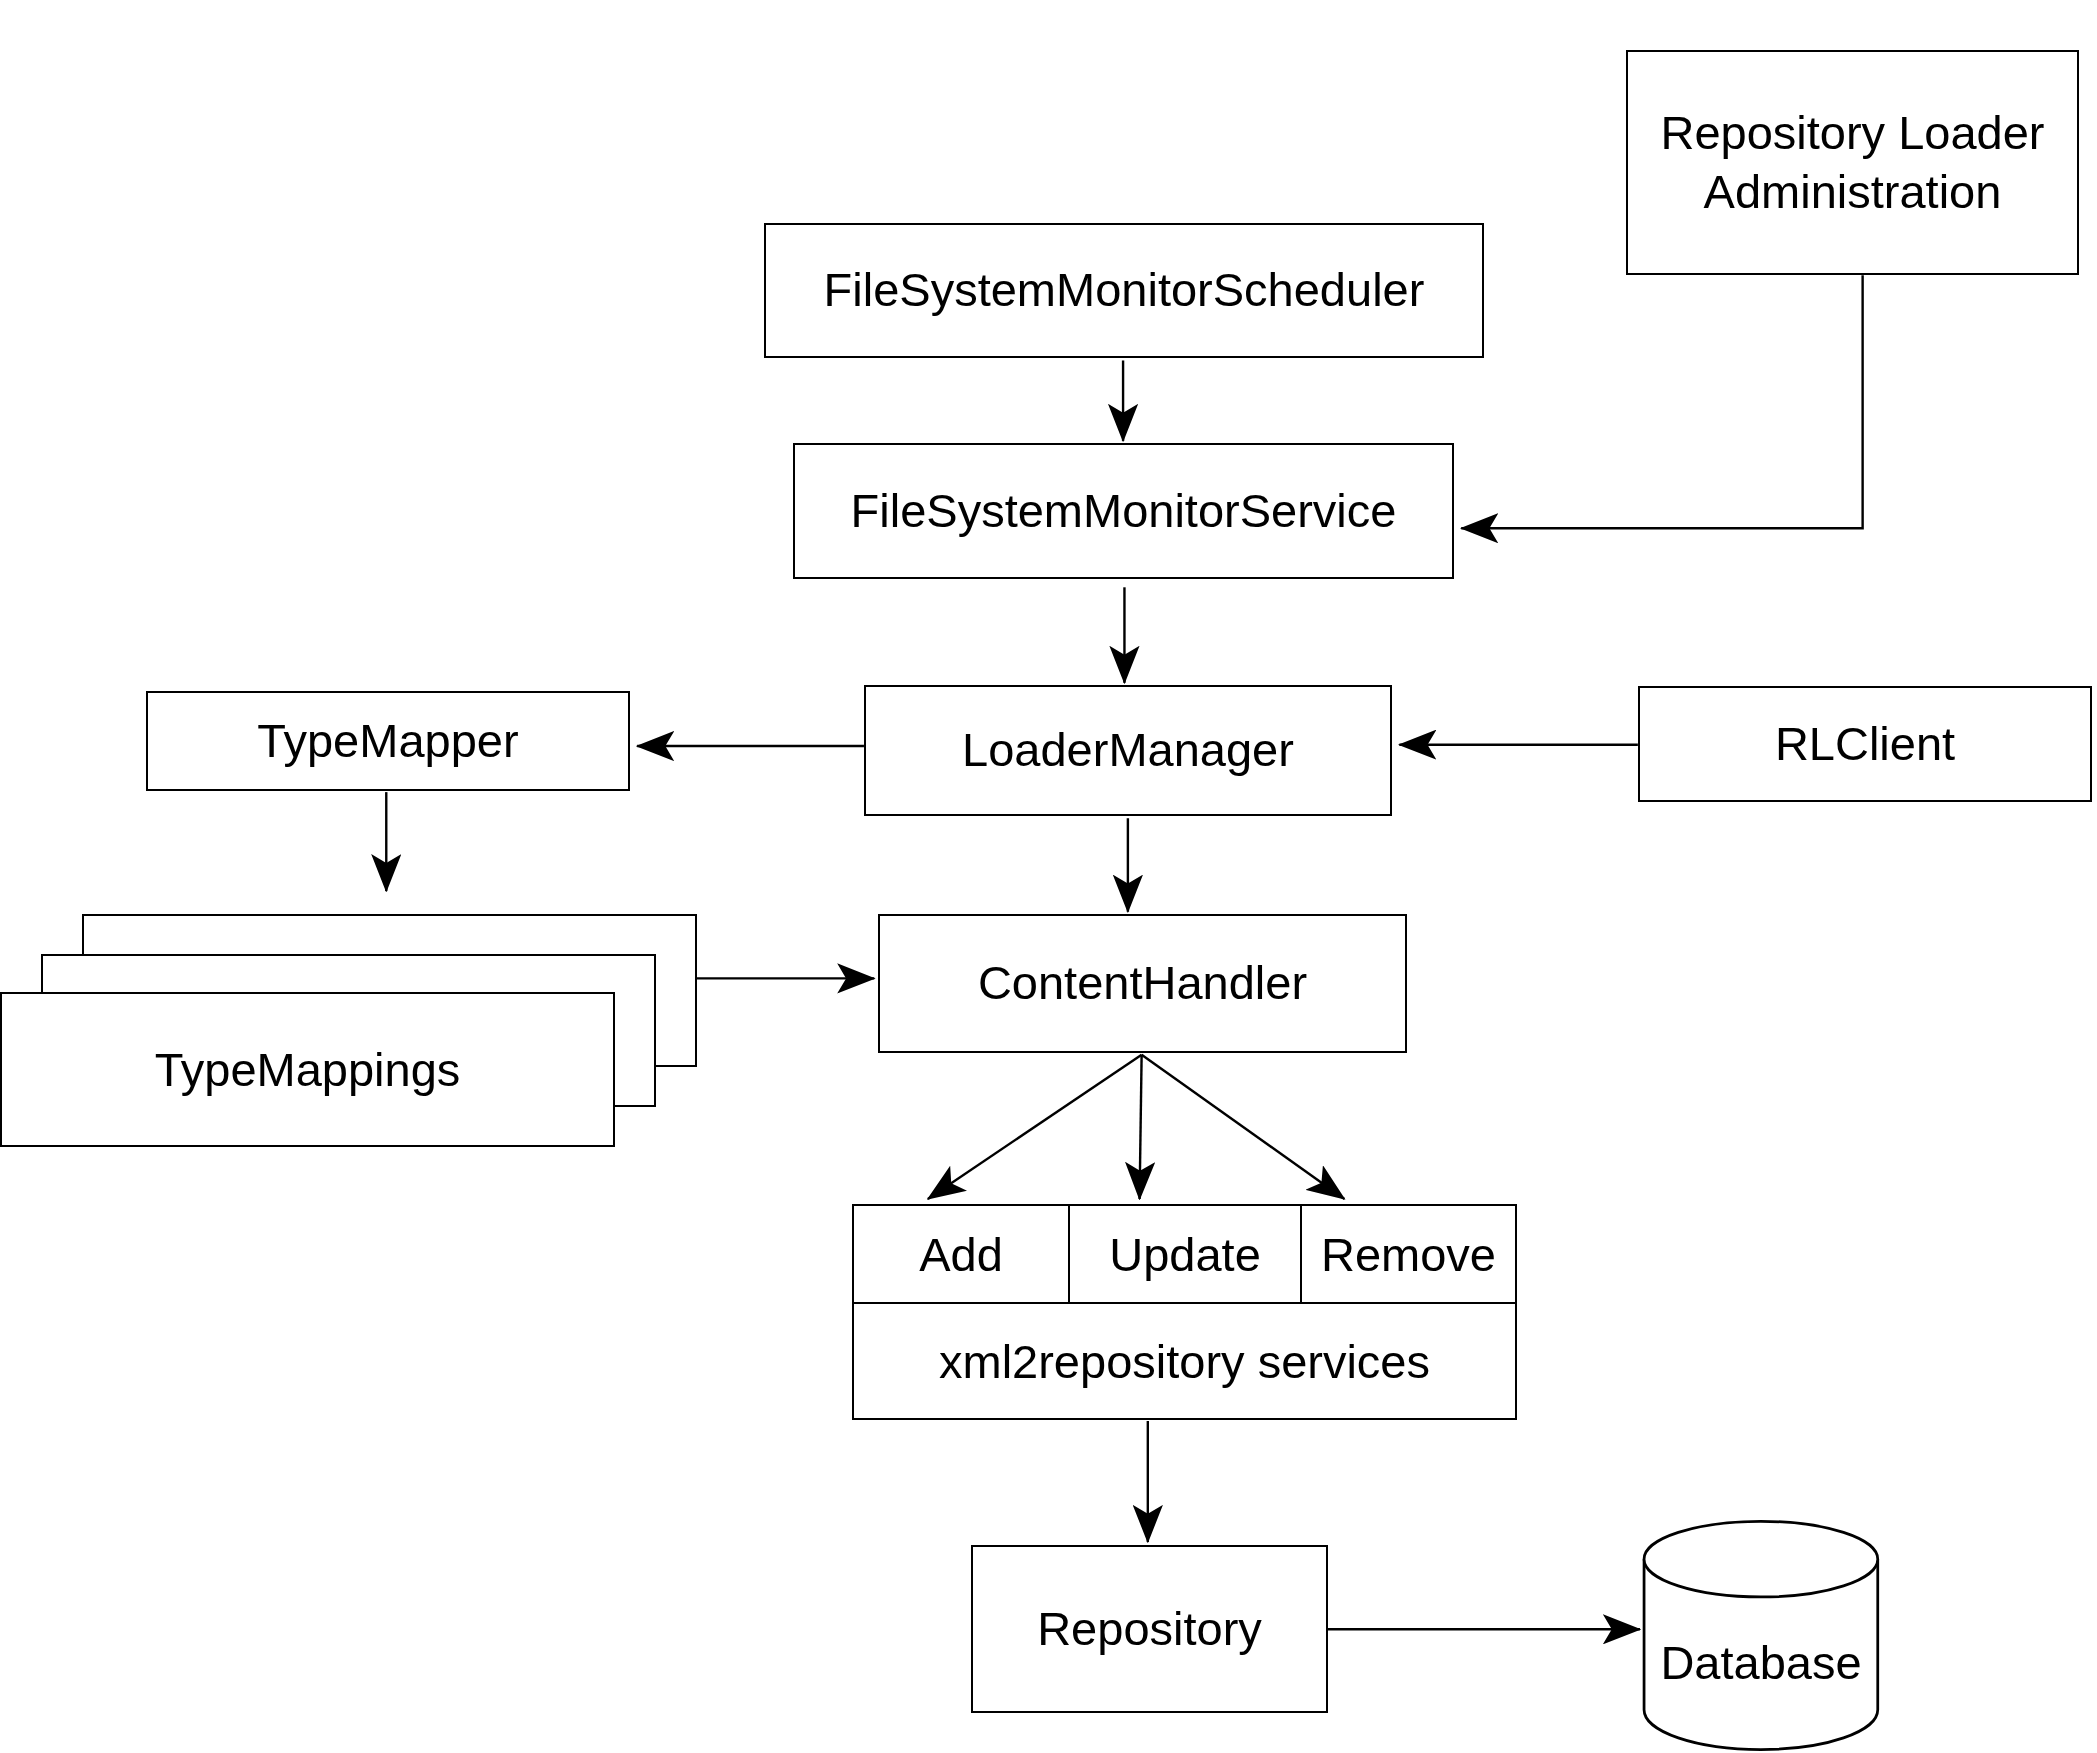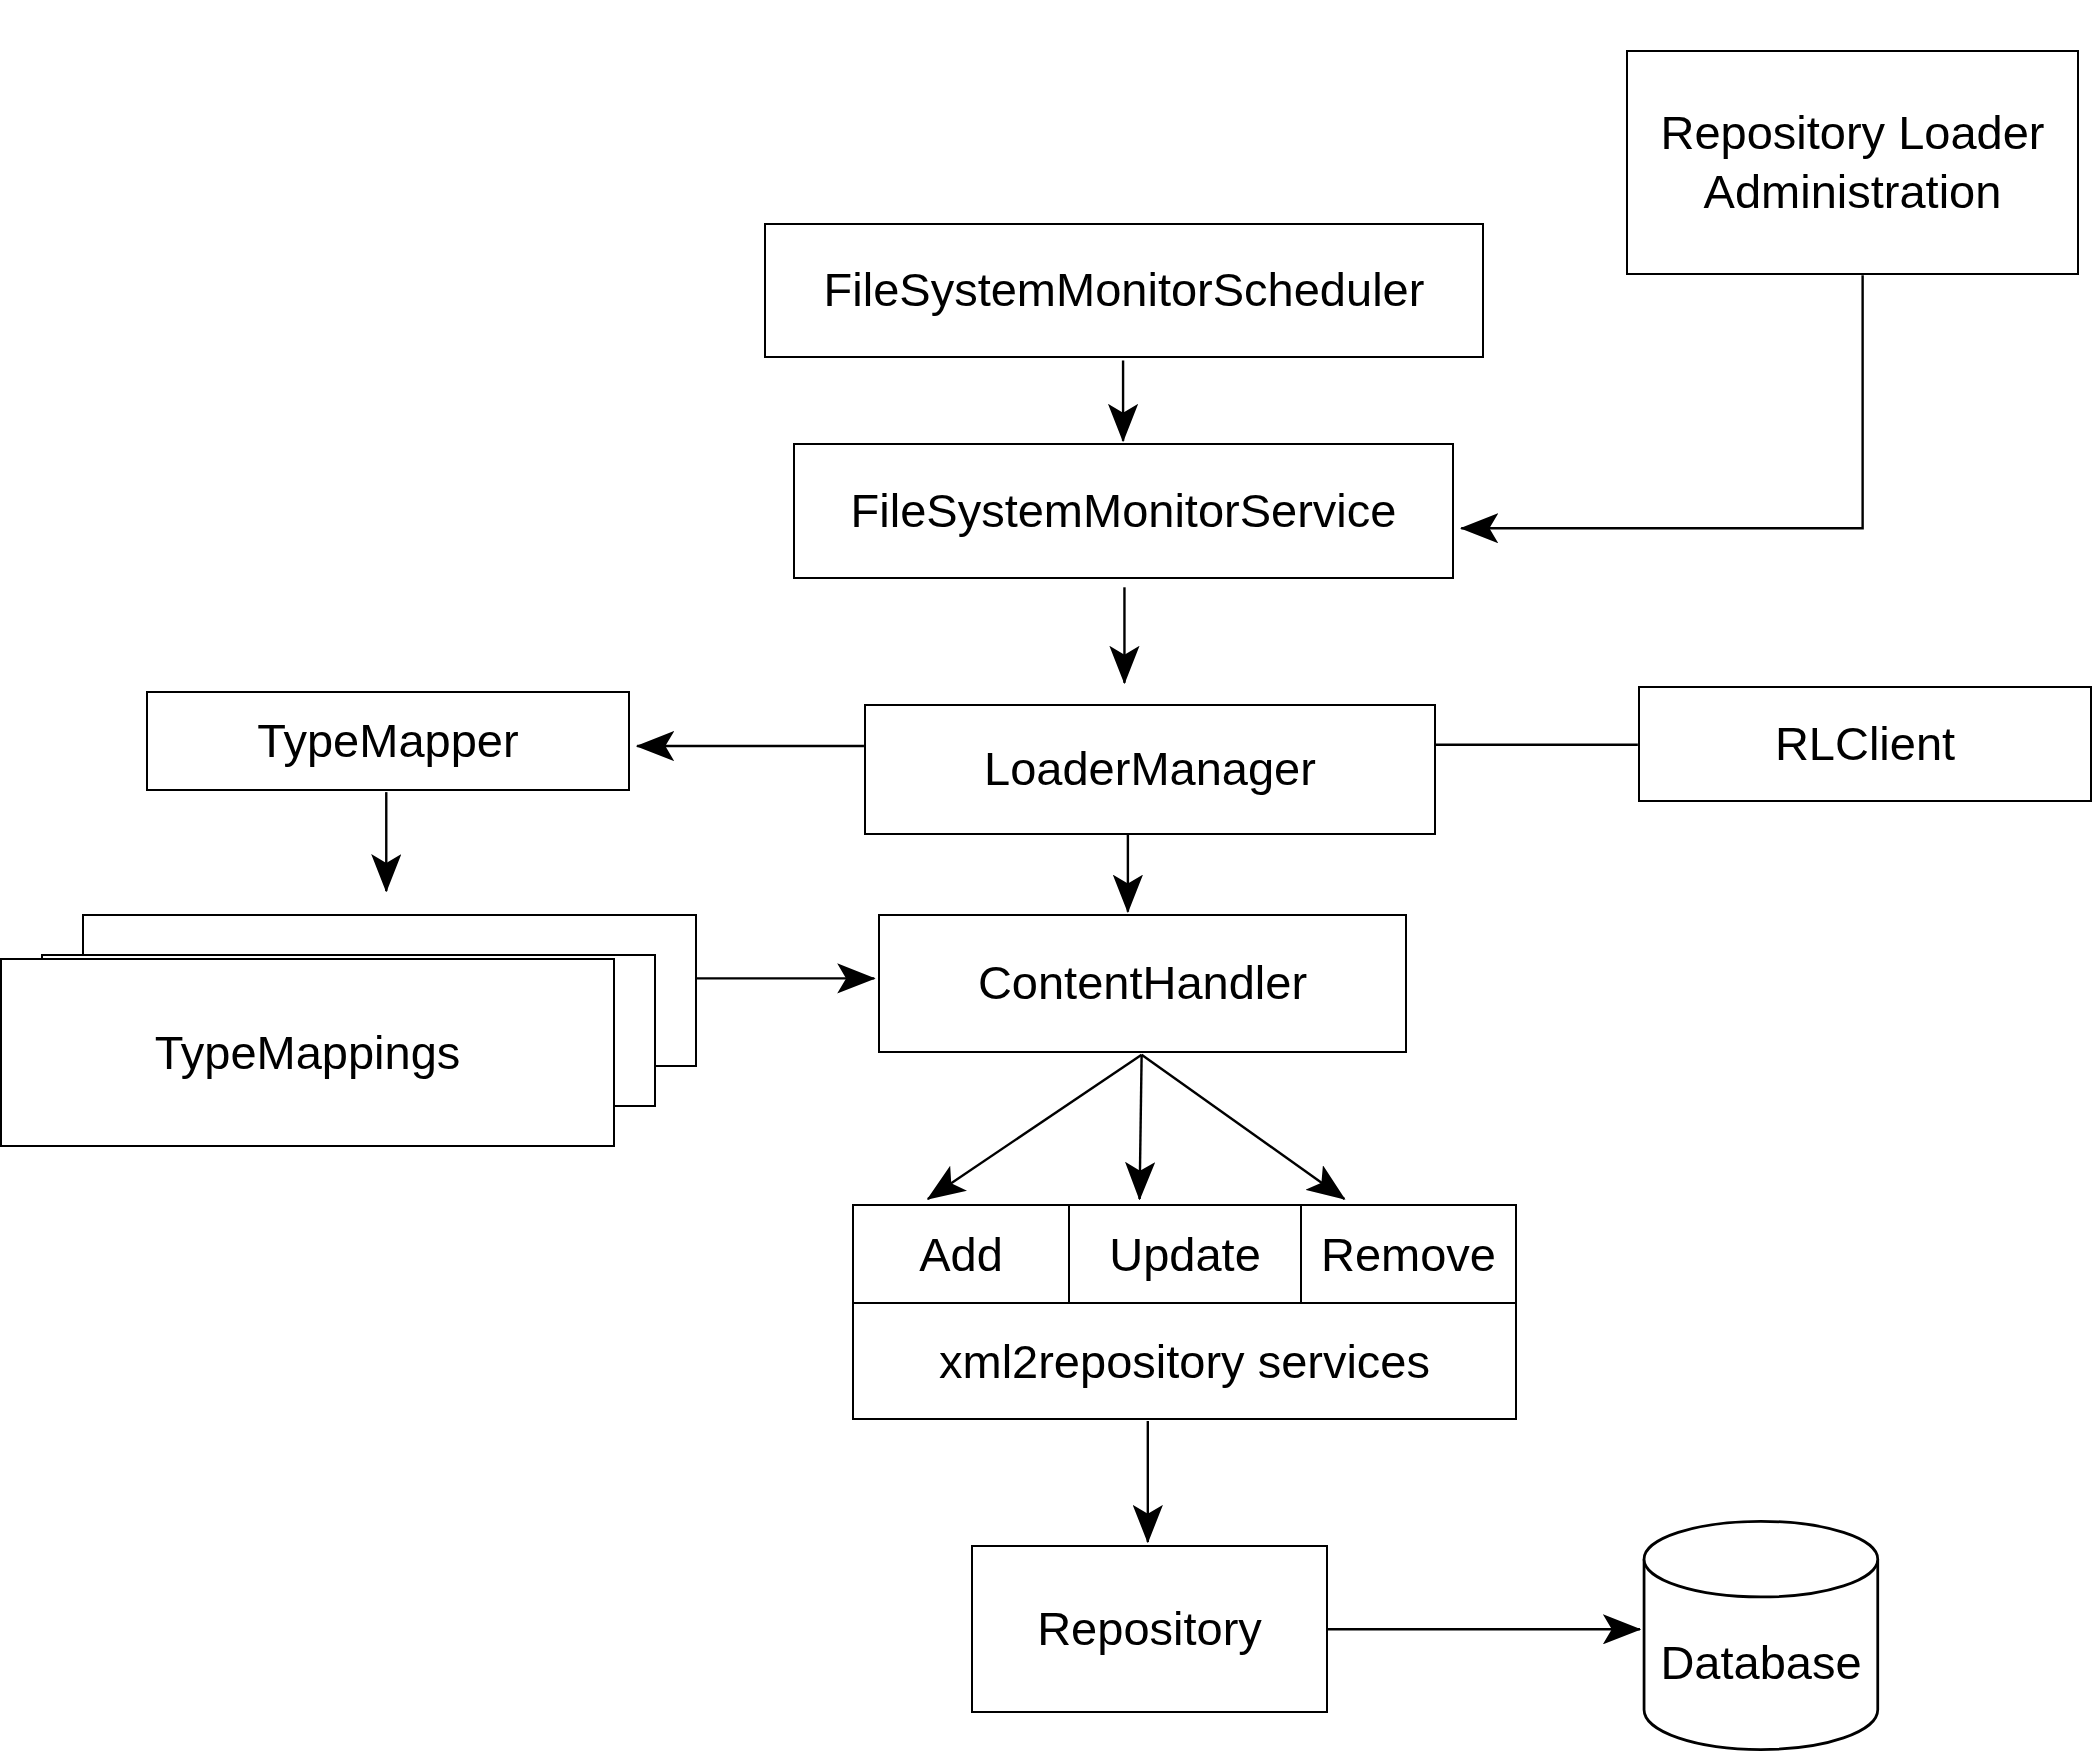--- a/index.html
+++ b/index.html
@@ -129,31 +129,31 @@
   </div>
 
   <div class="node" style="left:793px;top:443px;width:661px;height:136px">
     <span class="lbl">FileSystemMonitorService</span>
   </div>
 
   <div class="node" style="left:146px;top:691px;width:484px;height:100px">
     <span class="lbl">TypeMapper</span>
   </div>
 
-  <div class="node" style="left:864px;top:704px;width:572px;height:131px">
+  <div class="node" style="left:864px;top:685px;width:528px;height:131px">
     <span class="lbl">LoaderManager</span>
   </div>
 
   <div class="node" style="left:1638px;top:686px;width:454px;height:116px">
     <span class="lbl">RLClient</span>
   </div>
 
   <div class="stack-box" style="left:82px;top:914px;width:615px;height:153px"></div>
   <div class="stack-box" style="left:41px;top:954px;width:615px;height:153px"></div>
-  <div class="stack-box" style="left:0px;top:958px;width:615px;height:189px">
+  <div class="stack-box" style="left:0px;top:992px;width:615px;height:155px">
     <span class="lbl" style="font-size:47px">TypeMappings</span>
   </div>
 
   <div class="node" style="left:878px;top:914px;width:529px;height:139px">
     <span class="lbl">ContentHandler</span>
   </div>
 
   <div class="svc-table">
     <div class="svc-header">
       <div class="svc-cell c0">Add</div>

